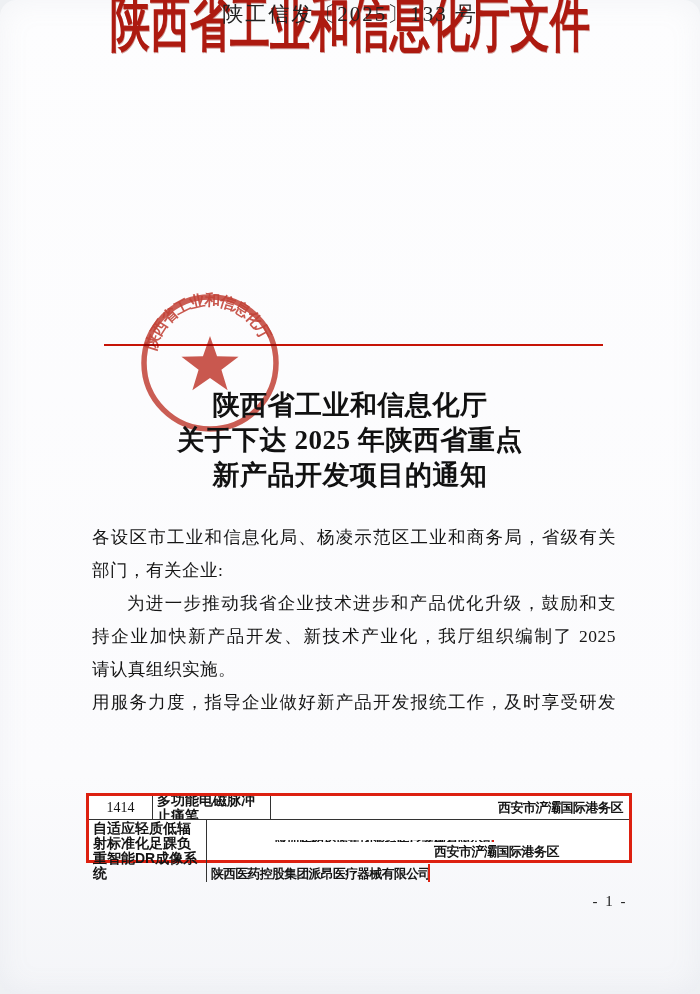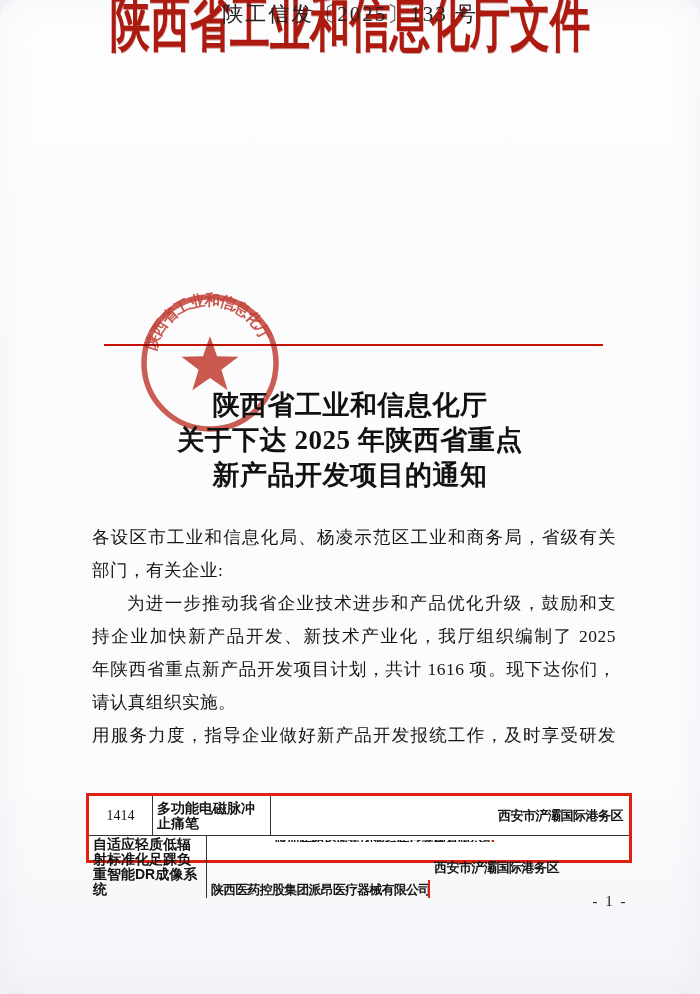--- a/index.html
+++ b/index.html
@@ -79,21 +79,21 @@
     position:absolute; left:86px; top:793px; width:546px; height:70px;
     border:3px solid #dd2010;
     box-sizing:border-box;
     background:#fff;
     font-family:"Liberation Sans", sans-serif;
     font-weight:600;
     color:#141414;
     display:flex; flex-direction:column;
   }
   .t-row{display:flex; flex:0 0 auto; box-sizing:border-box;}
-  .t-row.r1{height:40px; border-bottom:1px solid #333;}
+  .t-row.r1{height:24px; border-bottom:1px solid #333;}
   .t-row.r2{flex:1 1 auto;}
   .t-cell{
     box-sizing:border-box;
     display:flex; align-items:center;
     padding:1px 4px;
     font-size:13px;
     line-height:15px;
     overflow:hidden;
   }
   .c-id{flex:0 0 64px; justify-content:center; border-right:1px solid #333; font-family:"Liberation Serif", serif; font-weight:400; font-size:14px;}
@@ -137,21 +137,20 @@
     <div>陕西省工业和信息化厅</div>
     <div>关于下达 2025 年陕西省重点</div>
     <div>新产品开发项目的通知</div>
   </div>
 
   <div class="body-text">
     <div class="line just">各设区市工业和信息化局、杨凌示范区工业和商务局，省级有关</div>
     <div class="line">部门，有关企业:</div>
     <div class="line ind just">为进一步推动我省企业技术进步和产品优化升级，鼓励和支</div>
     <div class="line just">持企业加快新产品开发、新技术产业化，我厅组织编制了 2025</div>
-    <div class="line just">年陕西省重点新产品开发项目计划，共计 1616 项。现下达你们，</div>
     <div class="line">请认真组织实施。</div>
     <div class="line just">用服务力度，指导企业做好新产品开发报统工作，及时享受研发</div>
   </div>
 
   <div class="result-table">
     <div class="t-row r1">
       <div class="t-cell c-id">1414</div>
       <div class="t-cell c-product">多功能电磁脉冲止痛笔</div>
       <div class="t-cell c-company">陕西医药控股集团派昂医疗器械有限公司</div>
       <div class="t-cell c-district">西安市浐灞国际港务区</div>

